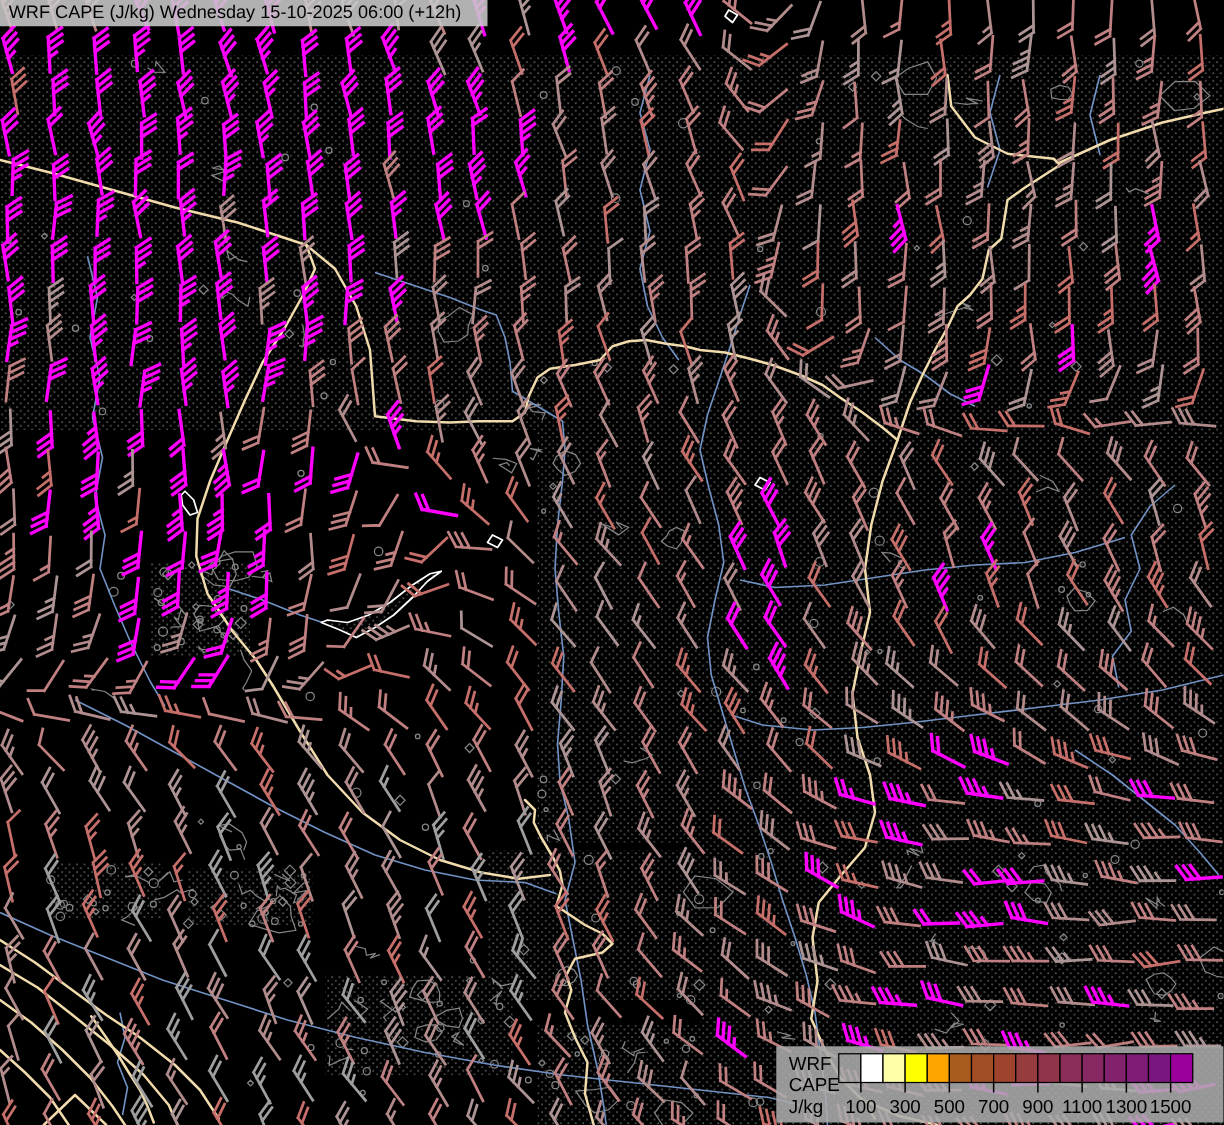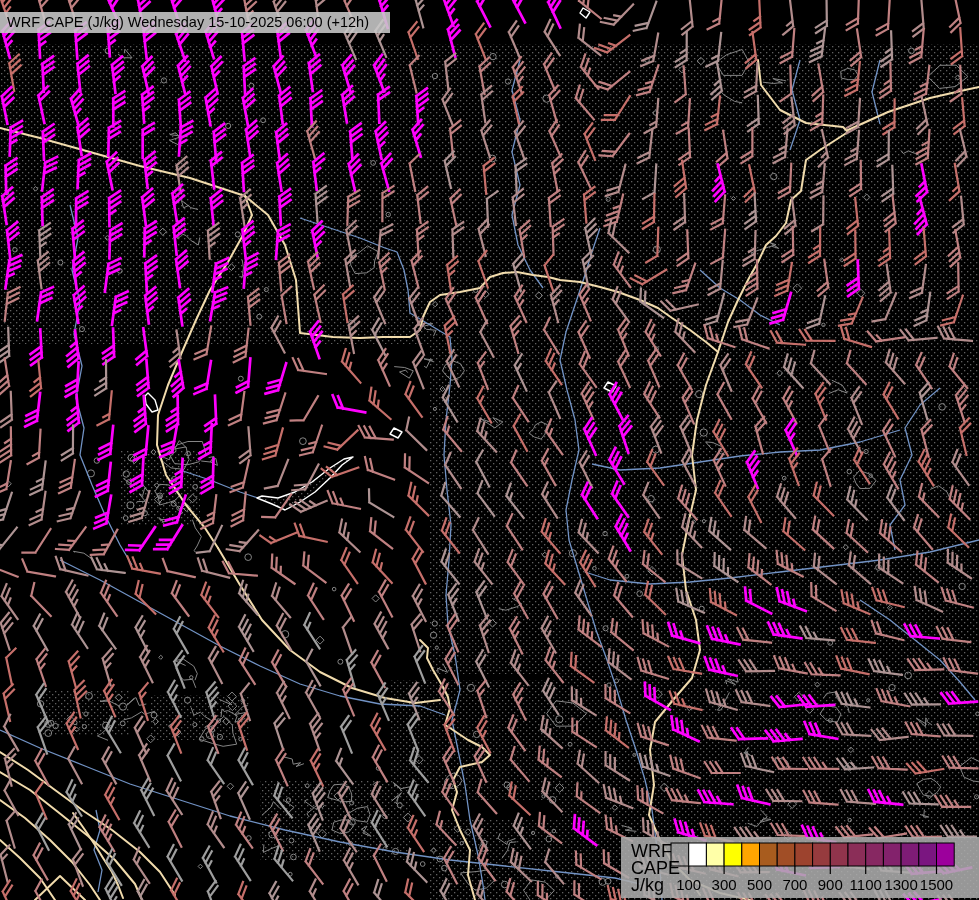--- a/index.html
+++ b/index.html
@@ -5,25 +5,25 @@
   html,body{margin:0;padding:0;background:#000;}
   #stage{
     position:relative;width:979px;height:900px;overflow:hidden;background:#000;
     font-family:"Liberation Sans", sans-serif;
   }
   #map-svg{position:absolute;left:0;top:0;}
   .titlebar{
     position:absolute;left:0;color:#000;font-size:14.5px;line-height:21px;
     padding-left:7px;white-space:nowrap;overflow:hidden;
   }
-  #titlebar-1{top:12px;width:383px;height:21px;}
+  #titlebar-1{top:0;width:383px;height:21px;}
   #titlebar-2{top:21px;width:482px;height:22px;}
   #legend{position:absolute;left:621px;top:837px;width:358px;height:61px;}
   .legend-words{
-    position:absolute;left:10px;top:6px;color:#000;font-size:18px;line-height:17px;
+    position:absolute;left:10px;top:6px;color:#000;font-size:15px;line-height:17px;
   }
   .legend-words div{white-space:nowrap;}
   #legend-bar-svg{position:absolute;left:50px;top:5px;overflow:visible;}
 </style>
 </head>
 <body>
 
 <div id="stage">
 
   <svg id="map-svg" width="979" height="900" viewBox="0 0 979 900">

